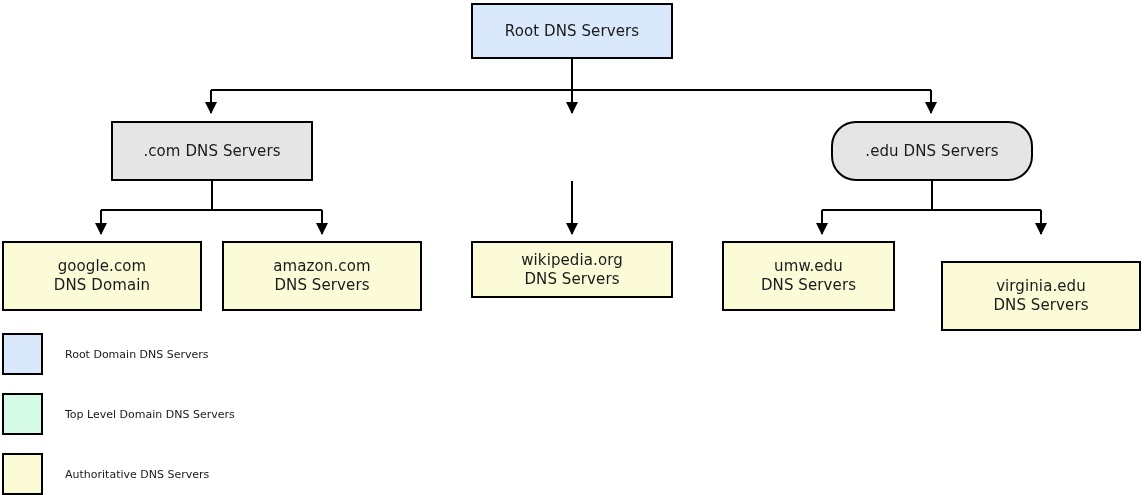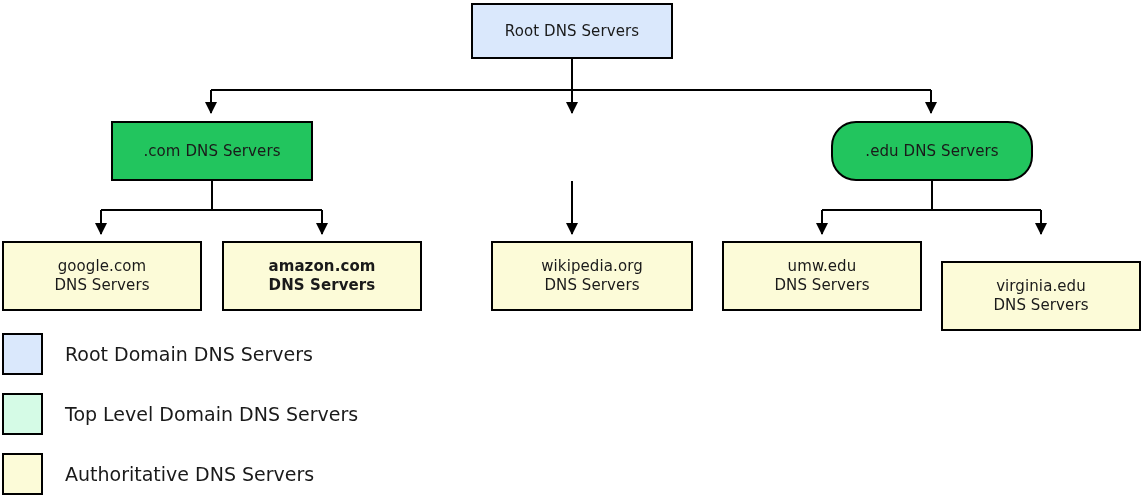--- a/index.html
+++ b/index.html
@@ -30,21 +30,21 @@
     justify-content: center;
     text-align: center;
     font-size: 15px;
     line-height: 19px;
     color: #1a1a1a;
     letter-spacing: 0.1px;
     white-space: pre-line;
     z-index: 3;
   }
   .node.root   { background: #dae8fc; }
-  .node.tld    { background: #22c55e; }
+  .node.tld    { background: #e5e5e5; }
   .node.auth   { background: #fcfbd8; }
 
   .edges {
     position: absolute;
     left: 0;
     top: 0;
     width: 1145px;
     height: 495px;
     z-index: 1;
     pointer-events: none;
@@ -61,21 +61,21 @@
     height: 42px;
     box-sizing: border-box;
     border: 2px solid #000000;
     flex: 0 0 auto;
   }
   .legend-swatch.root { background: #dae8fc; }
   .legend-swatch.tld  { background: #d5fbe6; }
   .legend-swatch.auth { background: #fcfbd8; }
   .legend-label {
     margin-left: 22px;
-    font-size: 19px;
+    font-size: 11px;
     line-height: 19px;
     color: #1a1a1a;
     white-space: nowrap;
   }
 </style>
 </head>
 <body>
 
 <div id="canvas">
 
@@ -106,26 +106,26 @@
       <path d="M 1041 210 L 1041 234" marker-end="url(#arrow)"></path>
     </g>
   </svg>
 
   <div class="node root" style="left:471px; top:3px; width:202px; height:56px;">Root DNS Servers</div>
 
   <div class="node tld" style="left:111px; top:121px; width:202px; height:60px;">.com DNS Servers</div>
   <div class="node tld" style="left:831px; top:121px; width:202px; height:60px;border-radius:25px;">.edu DNS Servers</div>
 
   <div class="node auth" style="left:2px; top:241px; width:200px; height:70px;">google.com
+DNS Domain</div>
+  <div class="node auth" style="left:222px; top:241px; width:200px; height:70px;">amazon.com
 DNS Servers</div>
-  <div class="node auth" style="left:222px; top:241px; width:200px; height:70px;font-weight:bold;">amazon.com
+  <div class="node auth" style="left:471px; top:241px; width:202px; height:57px;">wikipedia.org
 DNS Servers</div>
-  <div class="node auth" style="left:471px; top:241px; width:202px; height:70px;margin-left:20px;">wikipedia.org
-DNS Servers</div>
-  <div class="node auth" style="left:722px; top:241px; width:200px; height:70px;">umw.edu
+  <div class="node auth" style="left:722px; top:241px; width:173px; height:70px;">umw.edu
 DNS Servers</div>
   <div class="node auth" style="left:941px; top:241px; width:200px; height:70px;margin-top:20px;">virginia.edu
 DNS Servers</div>
 
   <div class="legend-row" style="left:2px; top:333px;">
     <div class="legend-swatch root"></div>
     <div class="legend-label">Root Domain DNS Servers</div>
   </div>
 
   <div class="legend-row" style="left:2px; top:453px;">

